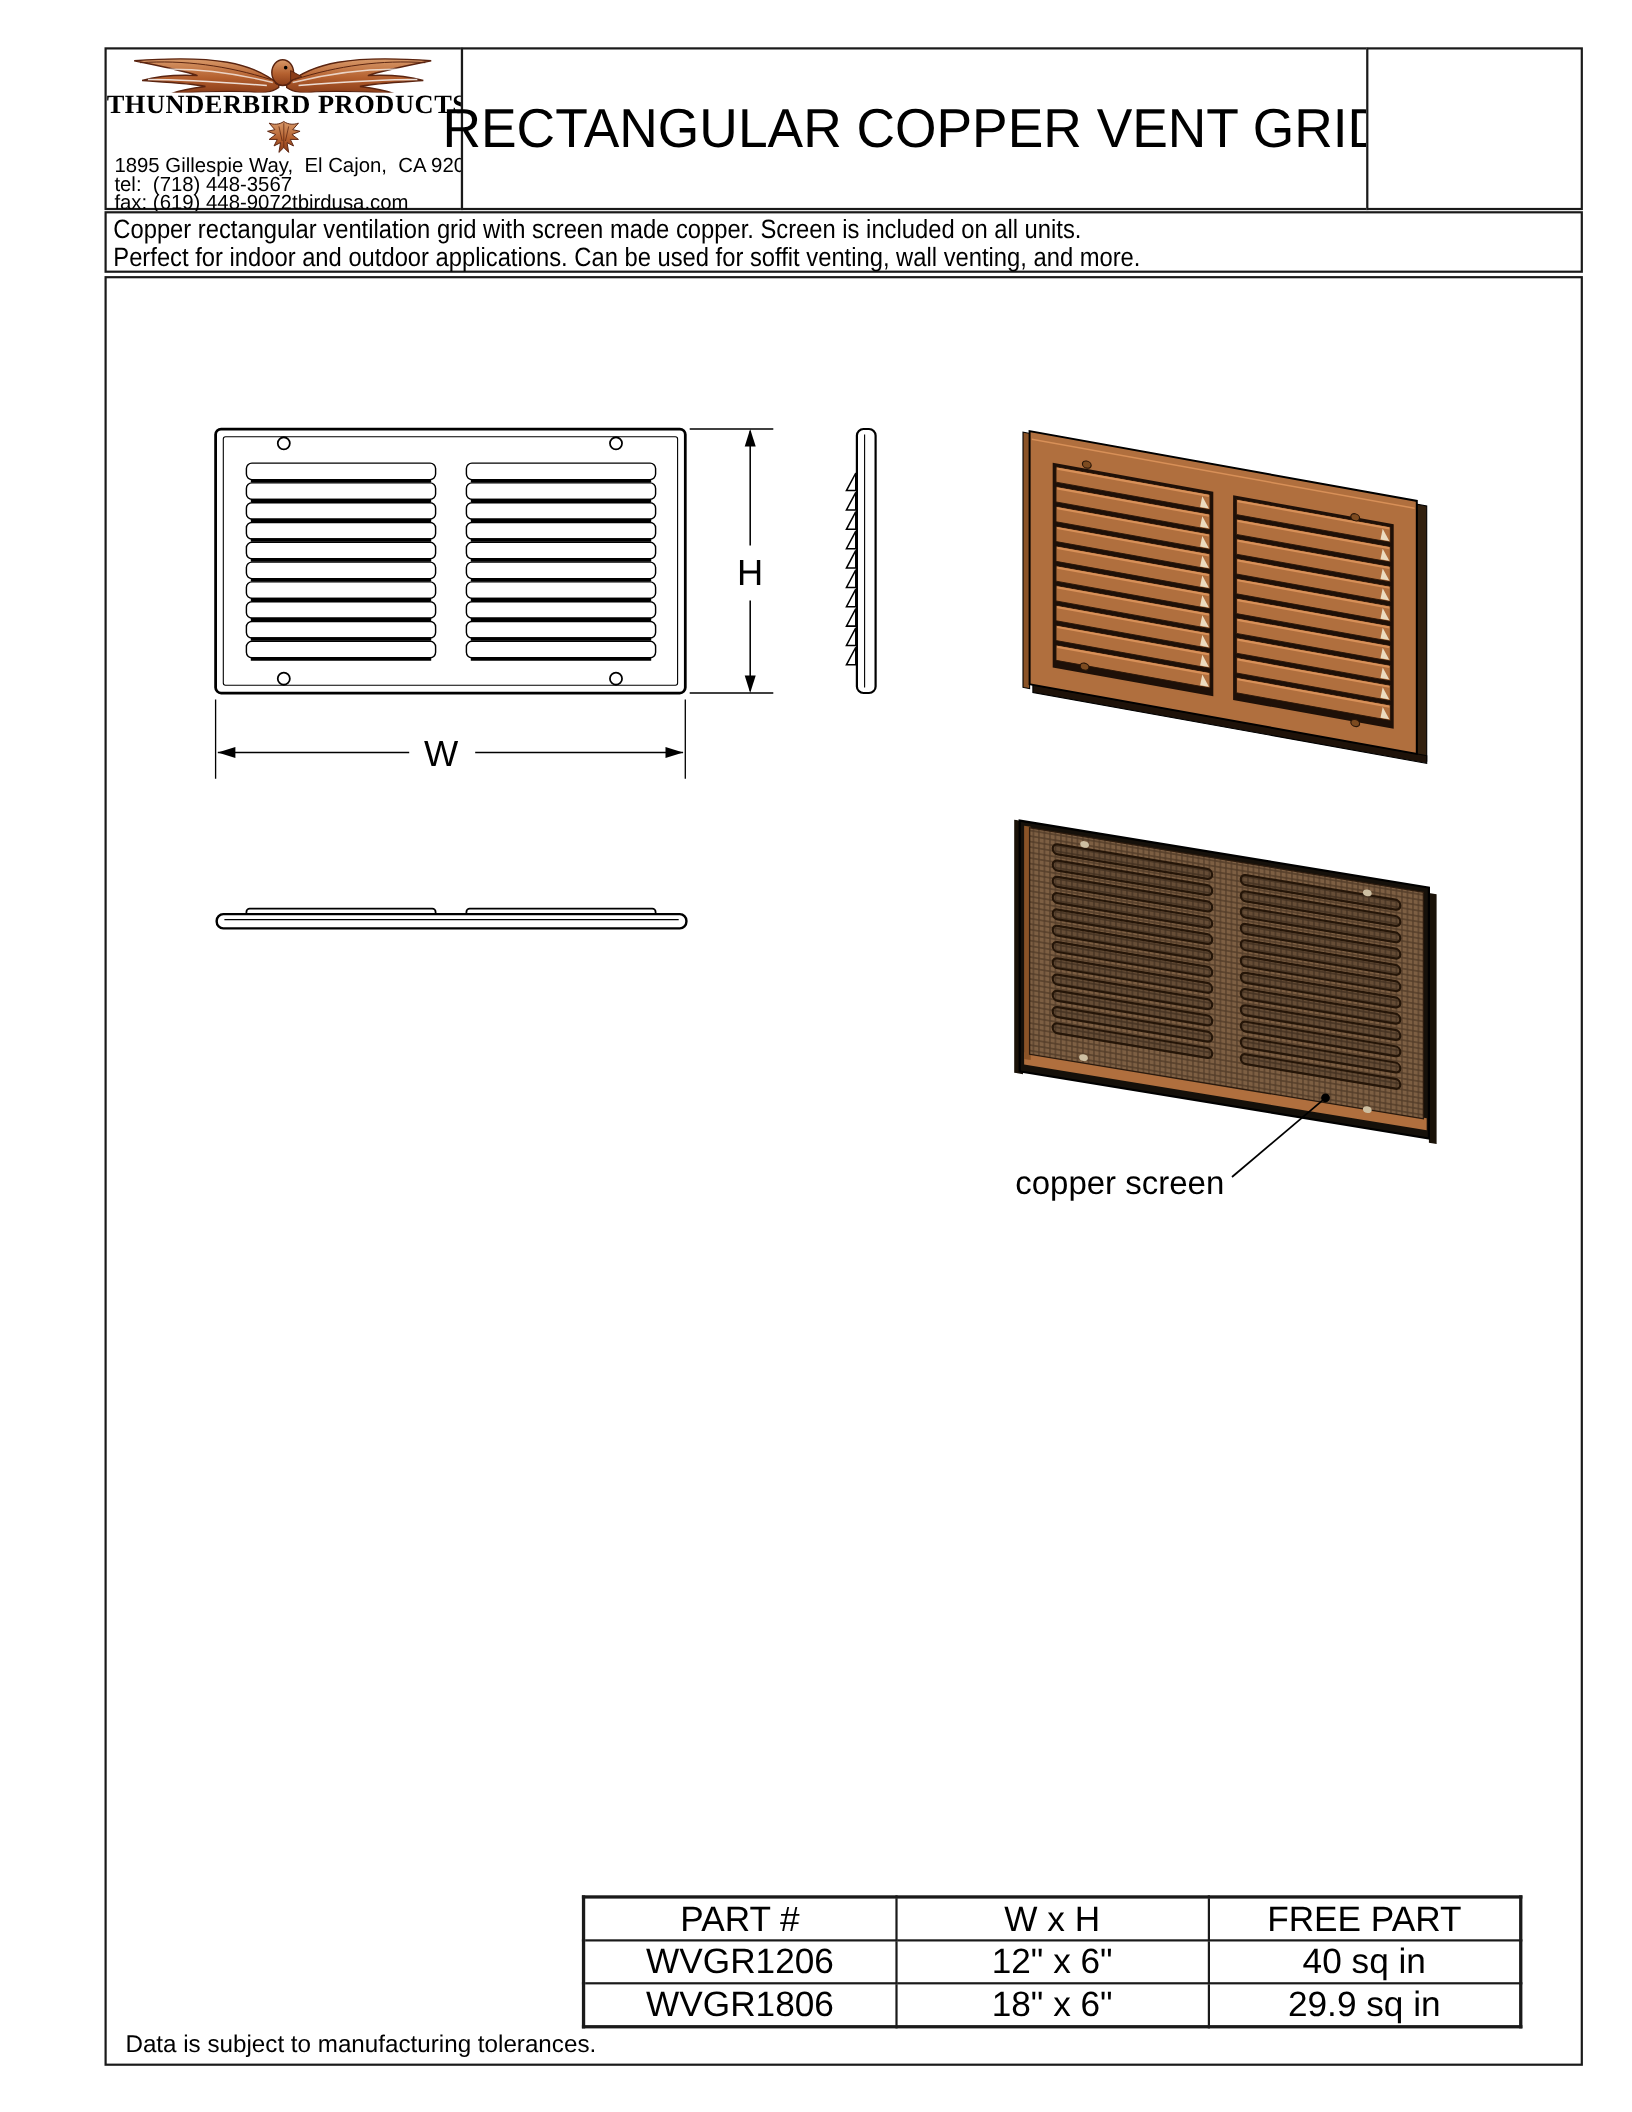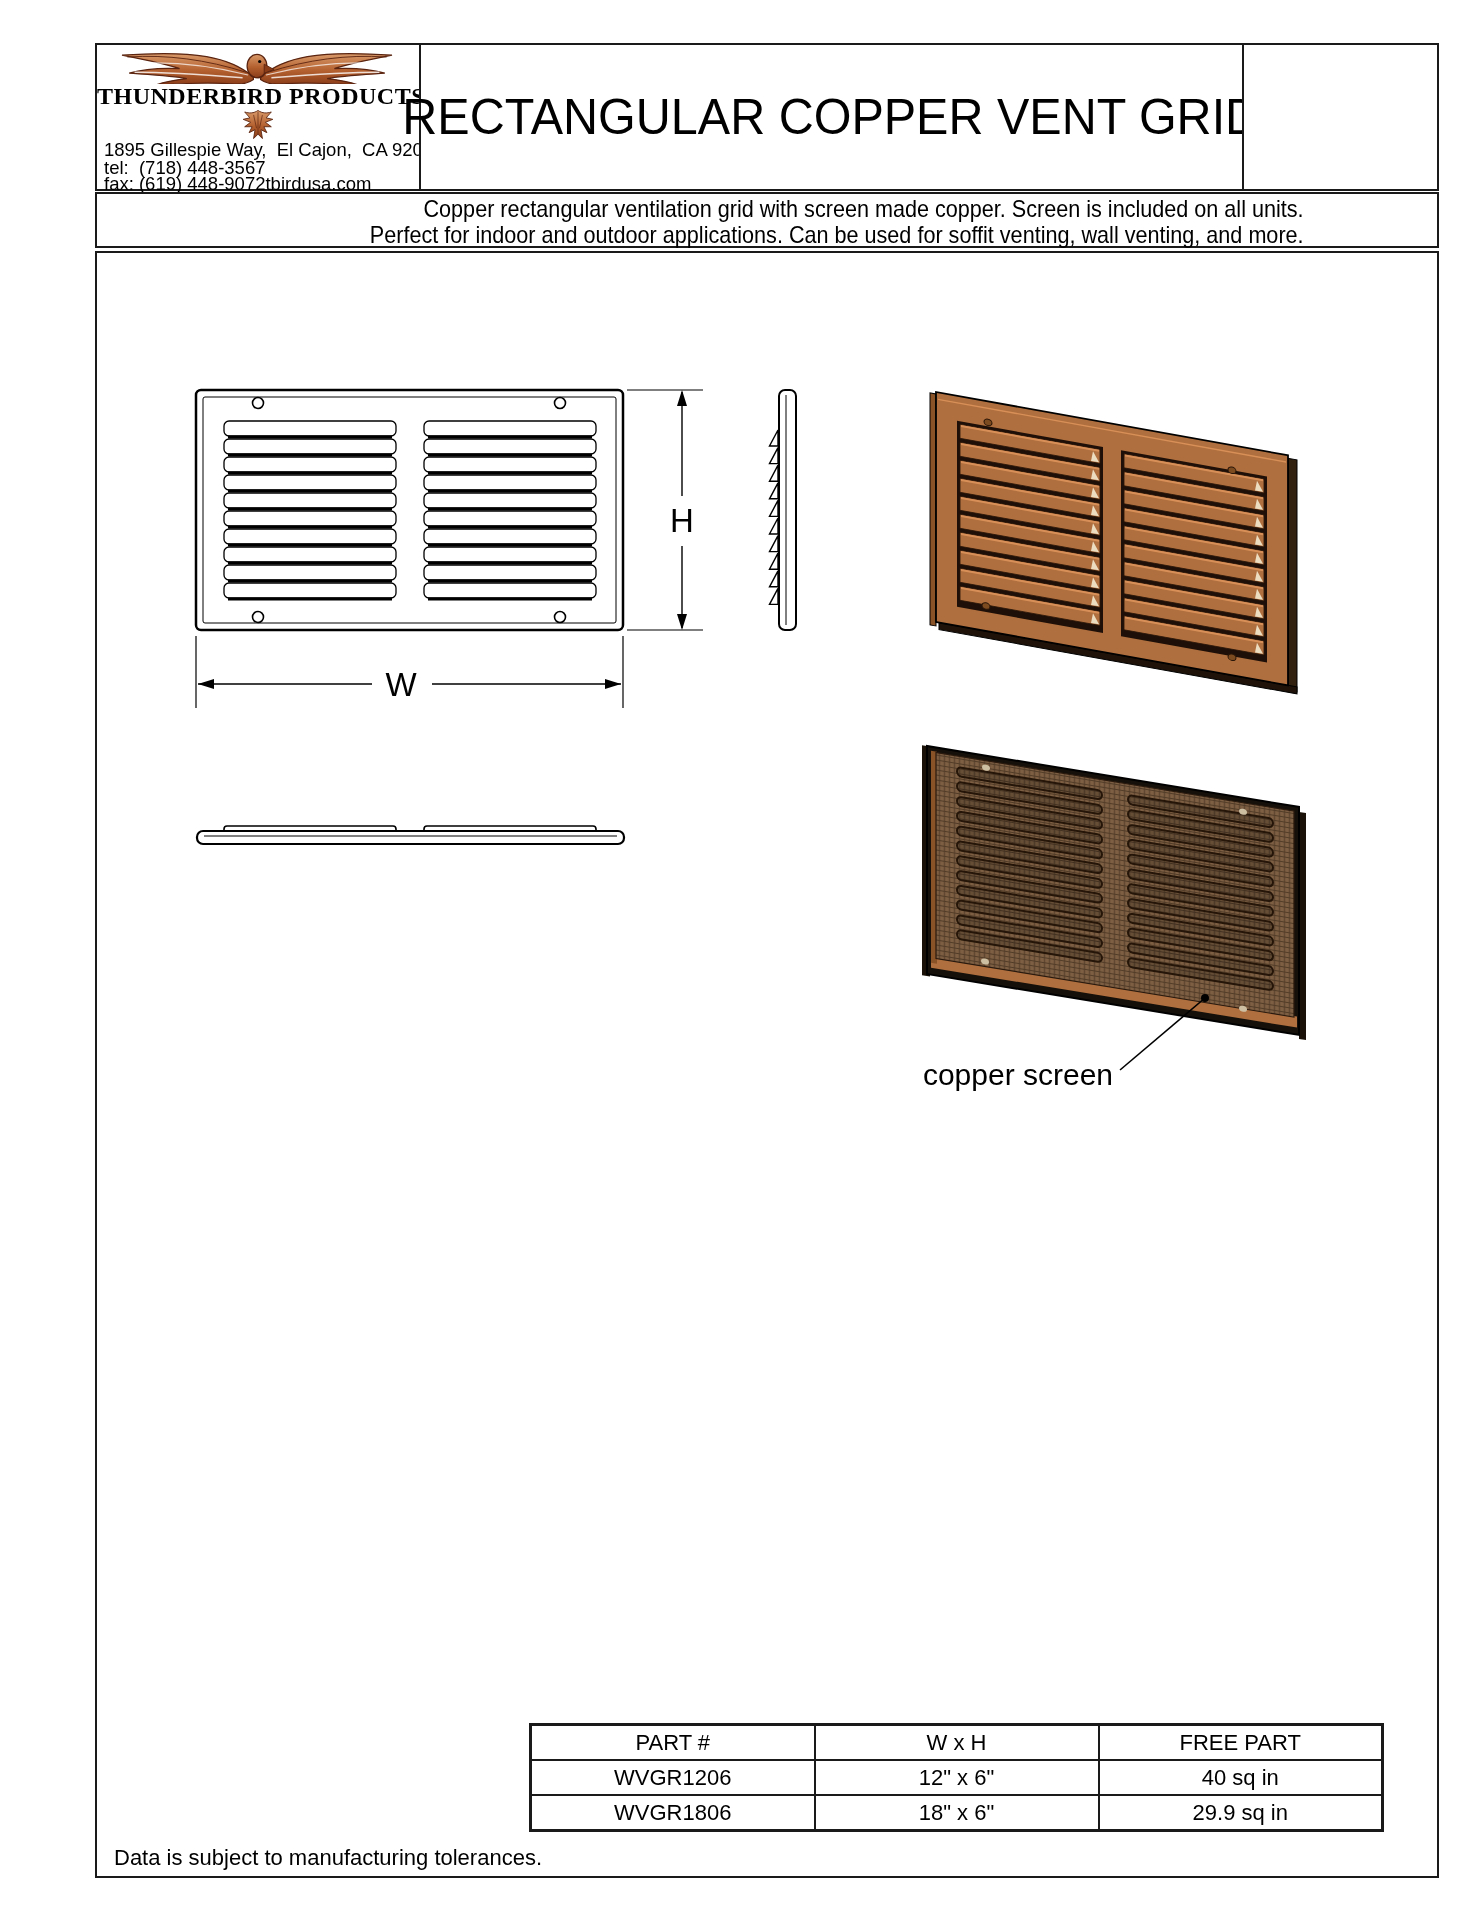--- a/index.html
+++ b/index.html
@@ -28,32 +28,32 @@
     font-family:"Liberation Serif",serif;font-weight:700;font-size:24px;letter-spacing:0.5px;
     white-space:nowrap;
   }
   .tail{position:absolute;left:140px;top:64px;width:42px;height:34px;}
   .addr{position:absolute;left:7px;font-size:18.5px;white-space:pre;line-height:1;}
   .addr1{top:96px;}
   .addr2{top:114px;}
   .addr3{top:130px;}
   .site{}
   
-  .desc-box{left:95px;top:192px;width:1344px;height:56px;padding:2px 0 0 6px;text-align:right;}
+  .desc-box{left:95px;top:192px;width:1344px;height:56px;padding:2px 0 0 6px;}
   .desc-line{font-size:24px;transform:scaleX(0.90);transform-origin:left center;white-space:nowrap;line-height:26px;}
   
   .main-box{left:95px;top:251px;width:1344px;height:1627px;}
   .drawing-svg{position:absolute;left:0;top:0;}
   
   table.spec{
     position:absolute;left:529px;top:1723px;width:855px;
     border-collapse:collapse;table-layout:fixed;z-index:5;background:#fff;
   }
   table.spec td,table.spec th{
-    border:2px solid #1a1a1a;font-weight:400;font-size:22px;text-align:center;
+    border:2px solid #1a1a1a;font-weight:400;font-size:32px;text-align:center;
     height:33px;padding:0;font-family:"Liberation Sans",sans-serif;
   }
   table.spec{border:3px solid #1a1a1a;}
   
   .footer-note{position:absolute;left:114px;top:1845px;font-size:22px;}
   
   .ln{stroke:#000;fill:none;}
   text.dim{font-size:33px;font-family:"Liberation Sans",sans-serif;fill:#000;}
   text.callout{font-size:30px;font-family:"Liberation Sans",sans-serif;fill:#000;}
 </style>

